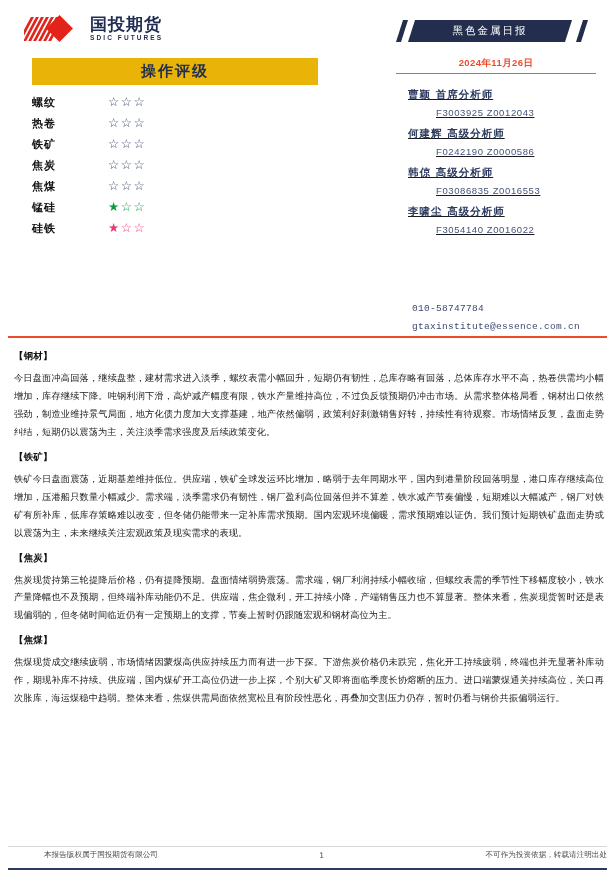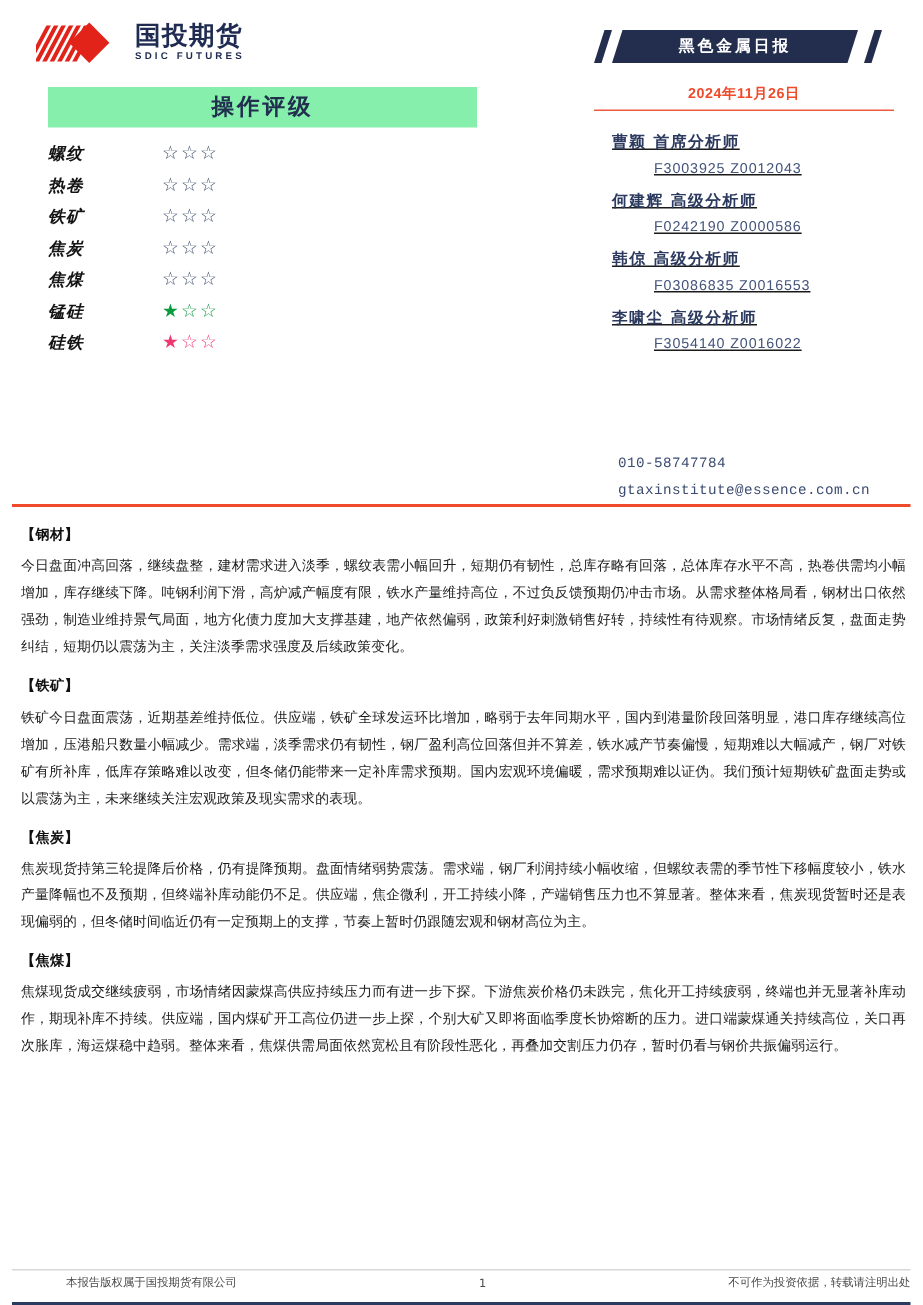--- a/index.html
+++ b/index.html
@@ -35,46 +35,46 @@
   }
   .logo-en {
     font-family: "Liberation Sans", sans-serif;
     font-size: 6.5px; font-weight: bold; color: #1f2b50; letter-spacing: 2.1px;
     margin-top: 2px;
   }
 
   
   .ratings-title {
     position: absolute; left: 32px; top: 58px; width: 286px; height: 27px;
-    background: #86efac; display: flex; align-items: center; justify-content: center;
+    background: #eab308; display: flex; align-items: center; justify-content: center;
   }
   .ratings-title span {
     font-family: "DejaVu Serif", serif;
     font-size: 15px; font-weight: bold; color: #22304f; letter-spacing: 2px;
   }
   .ratings-table { position: absolute; left: 30px; top: 92px; width: 290px; }
   .rating-row { display: flex; align-items: center; height: 21px; }
   .rating-name {
     width: 78px; padding-left: 2px;
     font-family: "DejaVu Serif", serif;
-    font-size: 11px; font-weight: bold; color: #141414; letter-spacing: 1px; font-style: italic;
+    font-size: 11px; font-weight: bold; color: #141414; letter-spacing: 1px;
   }
   .rating-stars { font-size: 12.5px; letter-spacing: 1.5px; line-height: 1; }
 
   
   .banner-wrap { position: absolute; left: 396px; top: 20px; width: 200px; height: 22px; }
   .banner-main {
     position: absolute; left: 12px; top: 0; width: 164px; height: 22px;
     background: #232e4f;
     clip-path: polygon(7px 0, 100% 0, calc(100% - 7px) 100%, 0 100%);
     display: flex; align-items: center; justify-content: center;
   }
   .banner-main span {
     font-family: "DejaVu Serif", serif;
-    font-size: 10.5px; font-weight: bold; color: #ffffff; letter-spacing: 2px;
+    font-size: 10.5px; font-weight: normal; color: #ffffff; letter-spacing: 2px;
   }
   .banner-tick {
     position: absolute; top: 0; width: 12px; height: 22px; background: #232e4f;
   }
   .banner-tick.left  { left: 0;  clip-path: polygon(7px 0, 12px 0, 5px 100%, 0 100%); }
   .banner-tick.right { left: 180px; clip-path: polygon(7px 0, 12px 0, 5px 100%, 0 100%); }
 
   .date-line {
     position: absolute; left: 396px; top: 52px; width: 200px;
     text-align: center; border-bottom: 1px solid #f05a3c; padding-bottom: 3px;

